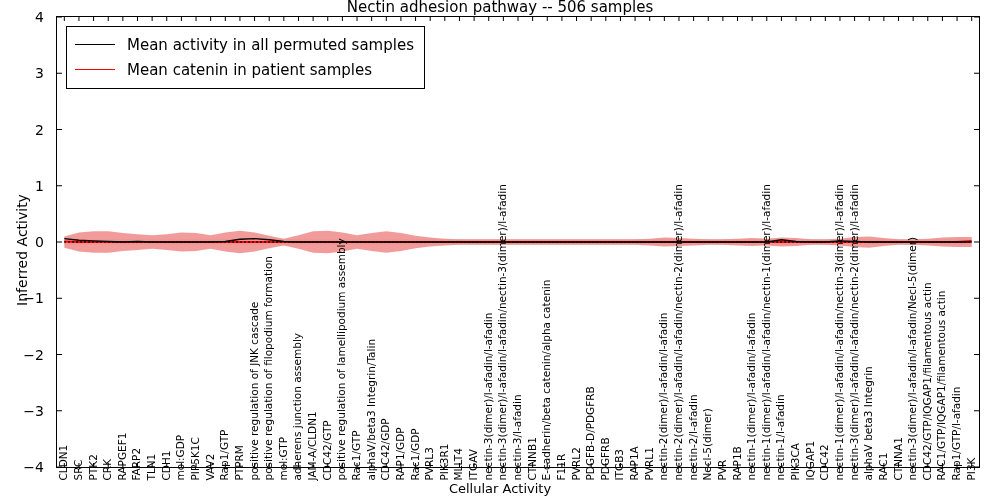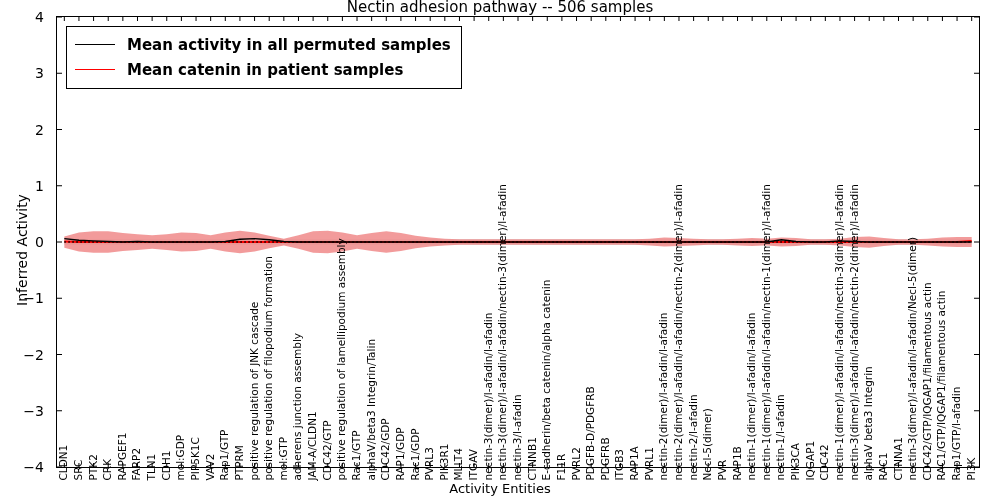--- a/index.html
+++ b/index.html
@@ -68,21 +68,21 @@
 
   
   .legend{
     position:absolute;
     left:66px;top:26px;
     border:1px solid #000;
     background:#fff;
     padding:5px 10px 6px 8px;
     z-index:40;
   }
-  .legend-row{display:flex;align-items:center;height:25px;font-weight:bold;}
+  .legend-row{display:flex;align-items:center;height:25px;}
   .legend-swatch{
     width:40px;height:0;border-top:1.6px solid #000;
     margin-right:12px;flex:0 0 auto;
   }
   .legend-swatch.red{border-top-color:#ff0000;}
   .legend-text{font-size:15px;color:#000;white-space:nowrap;}
 
   
   svg.data-layer{position:absolute;inset:0;width:100%;height:100%;}
 </style>
@@ -321,21 +321,21 @@
       <div class="xlab" style="left: 817.238px; bottom: -12px;">alphaV beta3 Integrin</div>
       <div class="xlab" style="left: 831.873px; bottom: -12px;">RAC1</div>
       <div class="xlab" style="left: 846.508px; bottom: -12px;">CTNNA1</div>
       <div class="xlab" style="left: 861.143px; bottom: -12px;">nectin-3(dimer)/l-afadin/l-afadin/Necl-5(dimer)</div>
       <div class="xlab" style="left: 875.778px; bottom: -12px;">CDC42/GTP/IQGAP1/filamentous actin</div>
       <div class="xlab" style="left: 890.413px; bottom: -12px;">RAC1/GTP/IQGAP1/filamentous actin</div>
       <div class="xlab" style="left: 905.048px; bottom: -12px;">Rap1/GTP/l-afadin</div>
       <div class="xlab" style="left: 919.683px; bottom: -12px;">PI3K</div>
     </div>
 
-  <div class="xlabel-axis">Activity Entities</div>
+  <div class="xlabel-axis">Cellular Activity</div>
 
   <div class="legend">
     <div class="legend-row">
       <span class="legend-swatch"></span>
       <span class="legend-text">Mean activity in all permuted samples</span>
     </div>
     <div class="legend-row">
       <span class="legend-swatch red"></span>
       <span class="legend-text">Mean catenin in patient samples</span>
     </div>

